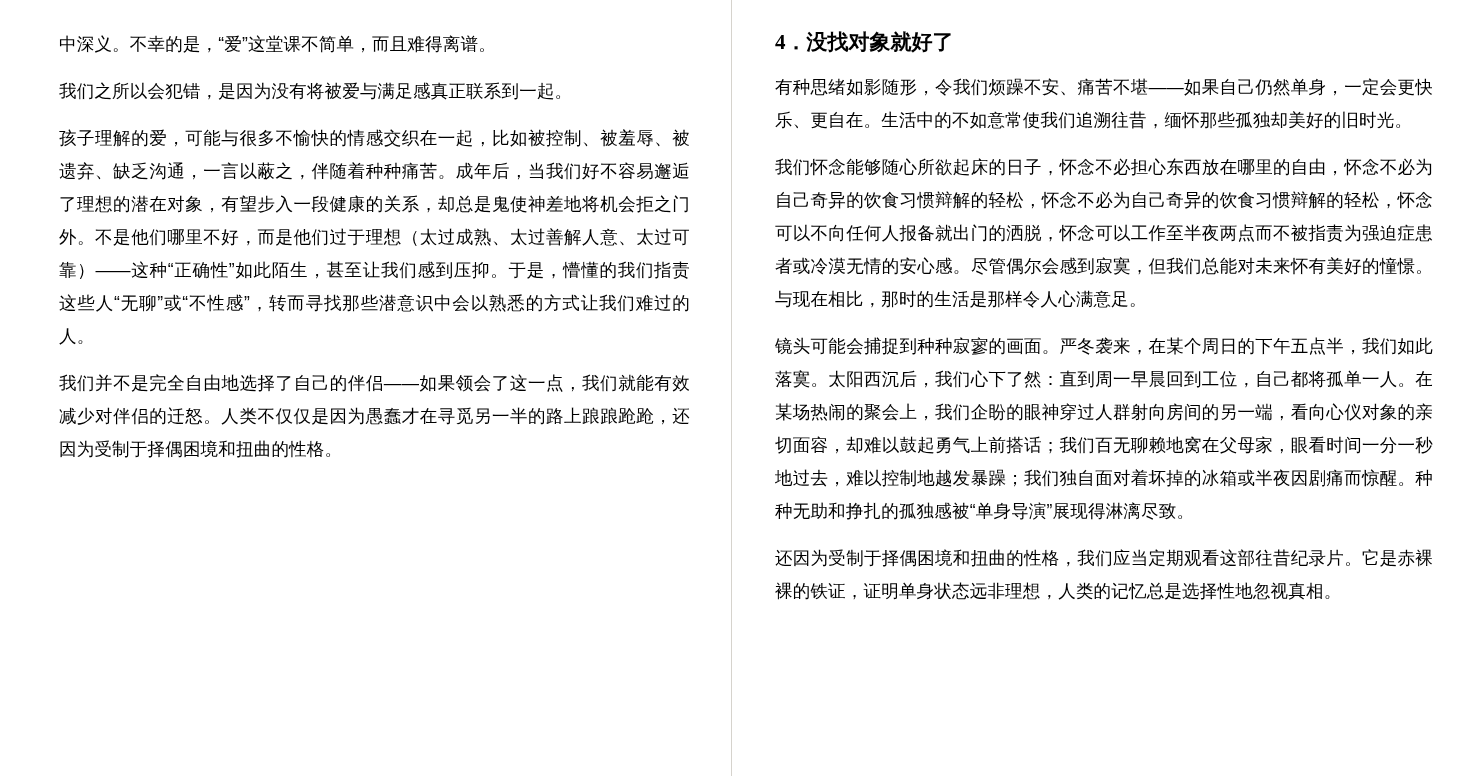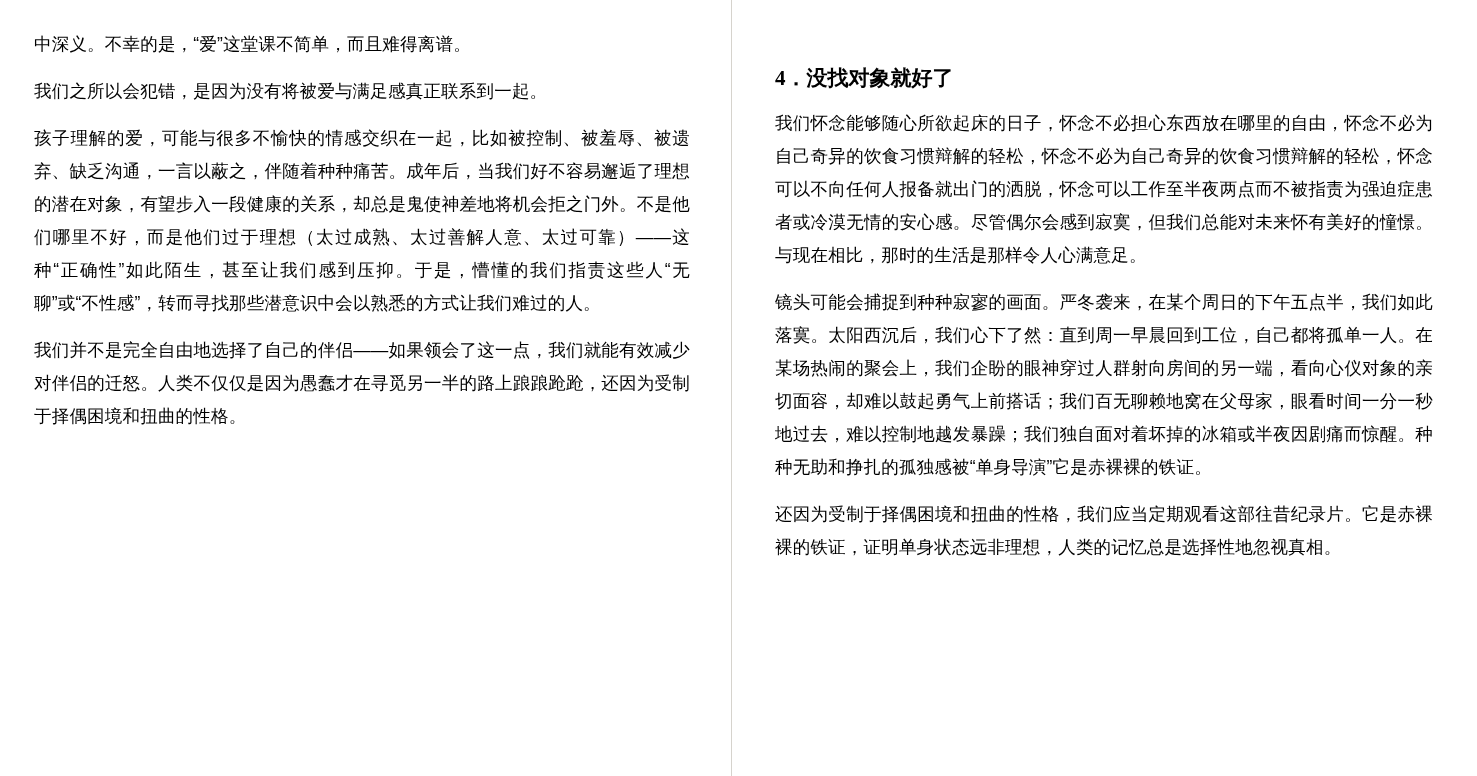--- a/index.html
+++ b/index.html
@@ -18,34 +18,33 @@
     display: flex;
     width: 1477px;
     height: 776px;
   }
   .page {
     box-sizing: border-box;
     padding-top: 28px;
   }
   .page-left {
     width: 731px;
-    padding-left: 34px;
+    padding-left: 59px;
     padding-right: 41px;
   }
   .page-divider {
     width: 1px;
     height: 776px;
     background: #d6d3cd;
     flex: 0 0 auto;
   }
   .page-right {
     flex: 1;
     padding-left: 43px;
     padding-right: 44px;
-    margin-top: 36px;
   }
   .para {
     margin: 0 0 14px 0;
     font-size: 17.5px;
     line-height: 33px;
     text-align: justify;
     text-justify: inter-ideograph;
     letter-spacing: 0.2px;
   }
   .chapter-heading {
@@ -66,19 +65,20 @@
     <p class="para">中深义。不幸的是，“爱”这堂课不简单，而且难得离谱。</p>
     <p class="para">我们之所以会犯错，是因为没有将被爱与满足感真正联系到一起。</p>
     <p class="para">孩子理解的爱，可能与很多不愉快的情感交织在一起，比如被控制、被羞辱、被遗弃、缺乏沟通，一言以蔽之，伴随着种种痛苦。成年后，当我们好不容易邂逅了理想的潜在对象，有望步入一段健康的关系，却总是鬼使神差地将机会拒之门外。不是他们哪里不好，而是他们过于理想（太过成熟、太过善解人意、太过可靠）——这种“正确性”如此陌生，甚至让我们感到压抑。于是，懵懂的我们指责这些人“无聊”或“不性感”，转而寻找那些潜意识中会以熟悉的方式让我们难过的人。</p>
     <p class="para">我们并不是完全自由地选择了自己的伴侣——如果领会了这一点，我们就能有效减少对伴侣的迁怒。人类不仅仅是因为愚蠢才在寻觅另一半的路上踉踉跄跄，还因为受制于择偶困境和扭曲的性格。</p>
   </div>
 
   <div class="page-divider"></div>
 
   <div class="page page-right">
     <h2 class="chapter-heading">4．没找对象就好了</h2>
+    <p class="para">有种思绪如影随形，令我们烦躁不安、痛苦不堪——如果自己仍然单身，一定会更快乐、更自在。生活中的不如意常使我们追溯往昔，缅怀那些孤独却美好的旧时光。</p>
     <p class="para">我们怀念能够随心所欲起床的日子，怀念不必担心东西放在哪里的自由，怀念不必为自己奇异的饮食习惯辩解的轻松，怀念不必为自己奇异的饮食习惯辩解的轻松，怀念可以不向任何人报备就出门的洒脱，怀念可以工作至半夜两点而不被指责为强迫症患者或冷漠无情的安心感。尽管偶尔会感到寂寞，但我们总能对未来怀有美好的憧憬。与现在相比，那时的生活是那样令人心满意足。</p>
-    <p class="para">镜头可能会捕捉到种种寂寥的画面。严冬袭来，在某个周日的下午五点半，我们如此落寞。太阳西沉后，我们心下了然：直到周一早晨回到工位，自己都将孤单一人。在某场热闹的聚会上，我们企盼的眼神穿过人群射向房间的另一端，看向心仪对象的亲切面容，却难以鼓起勇气上前搭话；我们百无聊赖地窝在父母家，眼看时间一分一秒地过去，难以控制地越发暴躁；我们独自面对着坏掉的冰箱或半夜因剧痛而惊醒。种种无助和挣扎的孤独感被“单身导演”它是赤裸裸的铁证。</p>
+    <p class="para">镜头可能会捕捉到种种寂寥的画面。严冬袭来，在某个周日的下午五点半，我们如此落寞。太阳西沉后，我们心下了然：直到周一早晨回到工位，自己都将孤单一人。在某场热闹的聚会上，我们企盼的眼神穿过人群射向房间的另一端，看向心仪对象的亲切面容，却难以鼓起勇气上前搭话；我们百无聊赖地窝在父母家，眼看时间一分一秒地过去，难以控制地越发暴躁；我们独自面对着坏掉的冰箱或半夜因剧痛而惊醒。种种无助和挣扎的孤独感被“单身导演”展现得淋漓尽致。</p>
     <p class="para">还因为受制于择偶困境和扭曲的性格，我们应当定期观看这部往昔纪录片。它是赤裸裸的铁证，证明单身状态远非理想，人类的记忆总是选择性地忽视真相。</p>
 
   </div>
 
 </div>
 
 </body></html>

